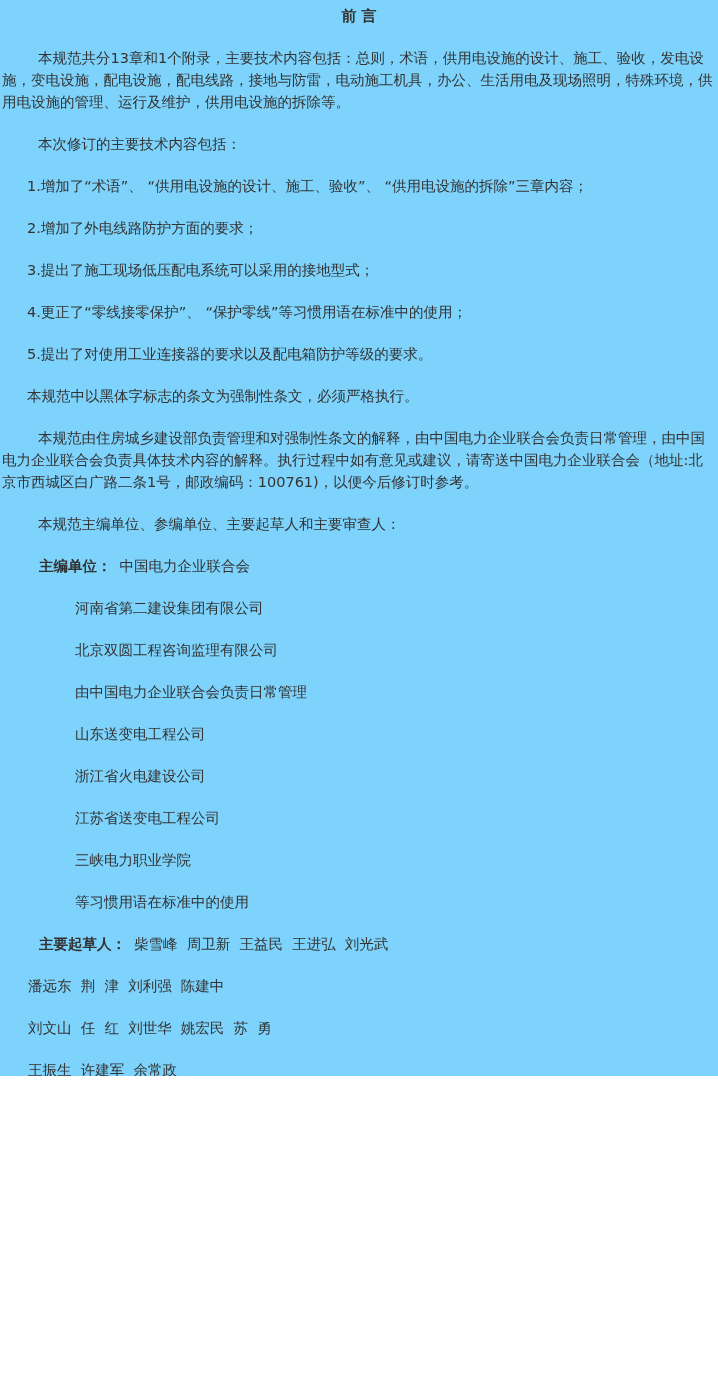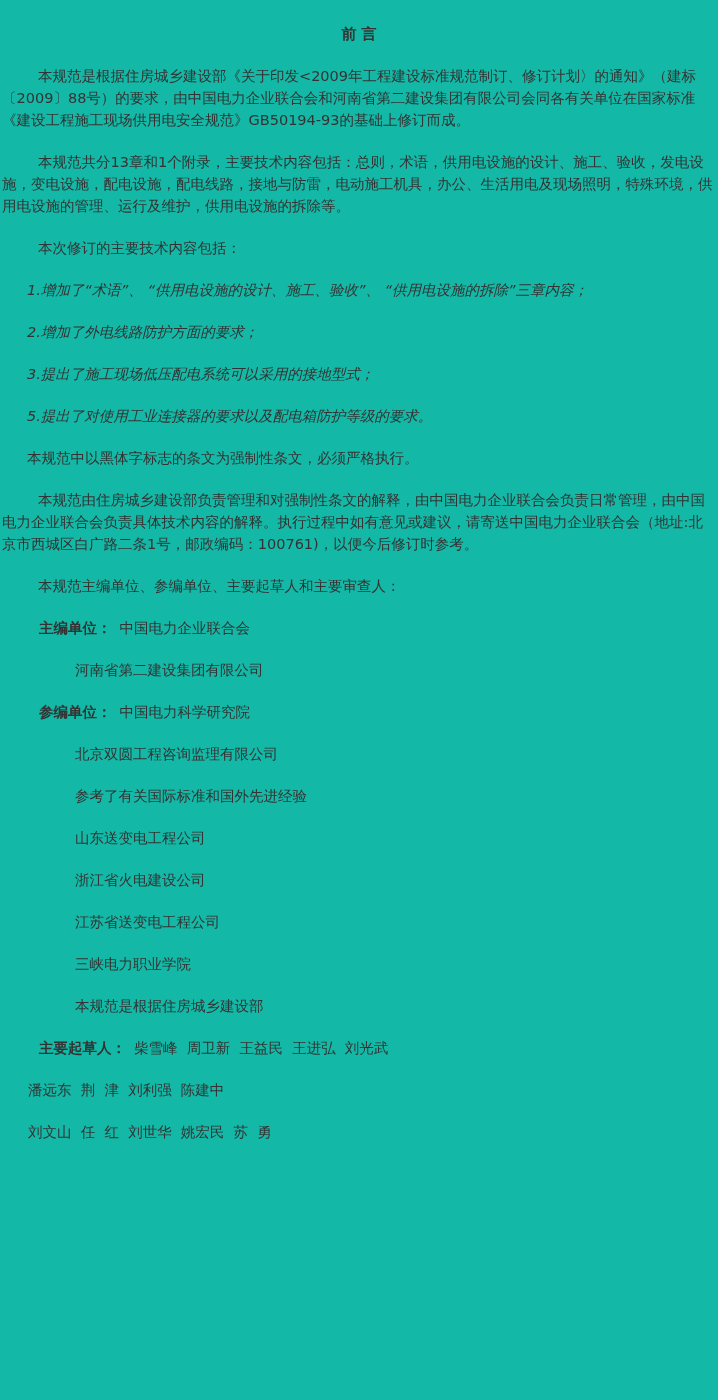--- a/index.html
+++ b/index.html
@@ -1,90 +1,88 @@
 <!DOCTYPE html>
 <html lang="zh"><head>
 <meta charset="utf-8">
 <style>
   * { box-sizing: border-box; }
   html, body { margin: 0; padding: 0; background: #ffffff; }
   .page {
     width: 718px;
-    height: 1400px;
+    height: 1076px;
     overflow: hidden;
-    padding: 18px 2px;
+    padding: 0 2px;
     font-family: "DejaVu Sans", sans-serif;
     font-size: 14.5px;
     line-height: 22px;
     color: #333333;
-    background: #14b8a6;
+    background: #7dd3fc;
   }
   h1.doc-title {
     font-size: 15px;
     font-weight: 700;
     text-align: center;
     margin: 5px 0 16px 0;
     line-height: 22px;
     color: #333333;
   }
   .page p { margin: 20px 0; }
   .para      { text-indent: 36px; }
-  .item      { text-indent: 25px; font-style: italic; }
+  .item      { text-indent: 25px; }
   .note      { text-indent: 25px; }
   .unit-row  { padding-left: 37px; }
   .unit-row .label { font-weight: 700; }
   .unit-row .value { margin-left: 8px; white-space: pre-wrap; margin-top: 32px; }
   .company-row { padding-left: 73px; }
   .names-row   { padding-left: 26px; white-space: pre-wrap; }
 </style>
 </head>
 <body>
 
 <div class="page">
 
   <h1 class="doc-title">前 言</h1>
 
-  <p class="para">本规范是根据住房城乡建设部《关于印发&lt;2009年工程建设标准规范制订、修订计划〉的通知》（建标〔2009〕88号）的要求，由中国电力企业联合会和河南省第二建设集团有限公司会同各有关单位在国家标准《建设工程施工现场供用电安全规范》GB50194-93的基础上修订而成。</p>
 
 
   <p class="para">本规范共分13章和1个附录，主要技术内容包括：总则，术语，供用电设施的设计、施工、验收，发电设施，变电设施，配电设施，配电线路，接地与防雷，电动施工机具，办公、生活用电及现场照明，特殊环境，供用电设施的管理、运行及维护，供用电设施的拆除等。</p>
 
   <p class="para">本次修订的主要技术内容包括：</p>
 
   <p class="item">1.增加了“术语”、 “供用电设施的设计、施工、验收”、 “供用电设施的拆除”三章内容；</p>
   <p class="item">2.增加了外电线路防护方面的要求；</p>
   <p class="item">3.提出了施工现场低压配电系统可以采用的接地型式；</p>
+  <p class="item">4.更正了“零线接零保护”、 “保护零线”等习惯用语在标准中的使用；</p>
   <p class="item">5.提出了对使用工业连接器的要求以及配电箱防护等级的要求。</p>
 
   <p class="note">本规范中以黑体字标志的条文为强制性条文，必须严格执行。</p>
 
   <p class="para">本规范由住房城乡建设部负责管理和对强制性条文的解释，由中国电力企业联合会负责日常管理，由中国电力企业联合会负责具体技术内容的解释。执行过程中如有意见或建议，请寄送中国电力企业联合会（地址:北京市西城区白广路二条1号，邮政编码：100761)，以便今后修订时参考。</p>
 
   <p class="para">本规范主编单位、参编单位、主要起草人和主要审查人：</p>
 
   <p class="unit-row">
     <span class="label">主编单位：</span><span class="value">中国电力企业联合会</span>
   </p>
 
   <p class="company-row">河南省第二建设集团有限公司</p>
 
-  <p class="unit-row">
-    <span class="label">参编单位：</span><span class="value">中国电力科学研究院</span>
-  </p>
 
   <p class="company-row">北京双圆工程咨询监理有限公司</p>
-  <p class="company-row">参考了有关国际标准和国外先进经验</p>
+  <p class="company-row">由中国电力企业联合会负责日常管理</p>
   <p class="company-row">山东送变电工程公司</p>
   <p class="company-row">浙江省火电建设公司</p>
   <p class="company-row">江苏省送变电工程公司</p>
   <p class="company-row">三峡电力职业学院</p>
-  <p class="company-row">本规范是根据住房城乡建设部</p>
+  <p class="company-row">等习惯用语在标准中的使用</p>
 
   <p class="unit-row">
     <span class="label">主要起草人：</span><span class="value">柴雪峰  周卫新  王益民  王进弘  刘光武</span>
   </p>
 
   <p class="names-row">潘远东  荆  津  刘利强  陈建中</p>
 
 
   <p class="names-row">刘文山  任  红  刘世华  姚宏民  苏  勇</p>
+  <p class="names-row">王振生  许建军  余常政</p>
 
 </div>
 
 </body></html>

